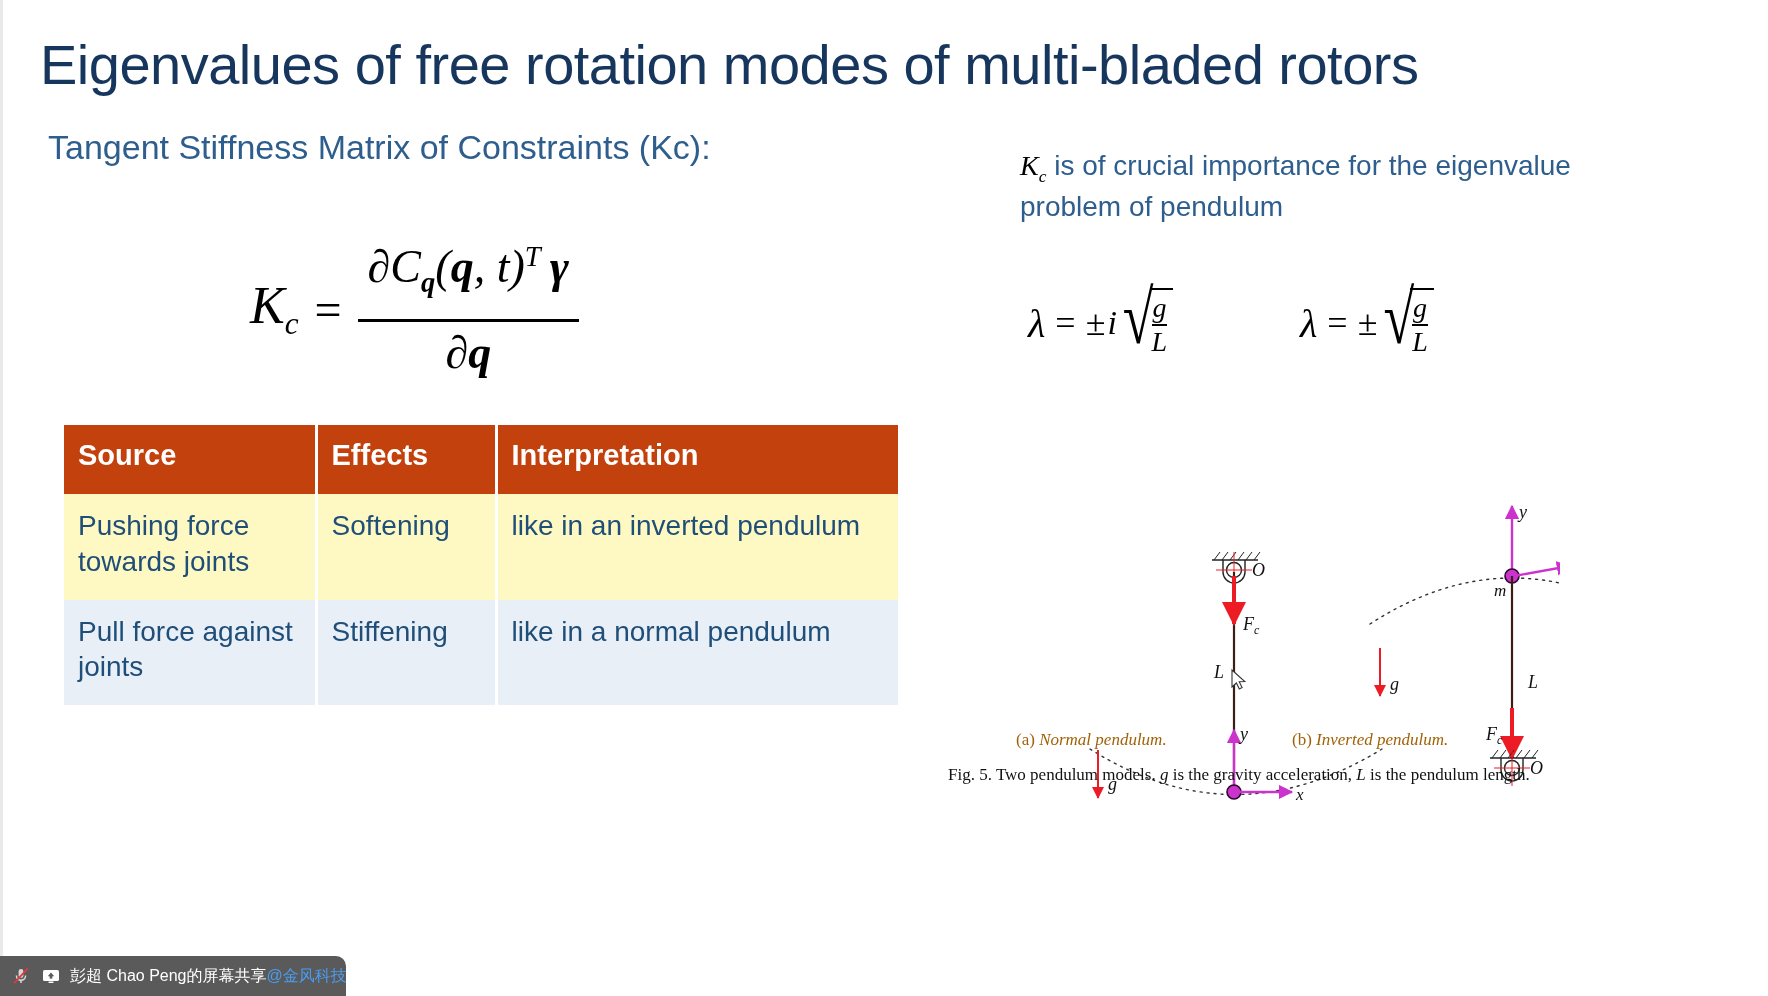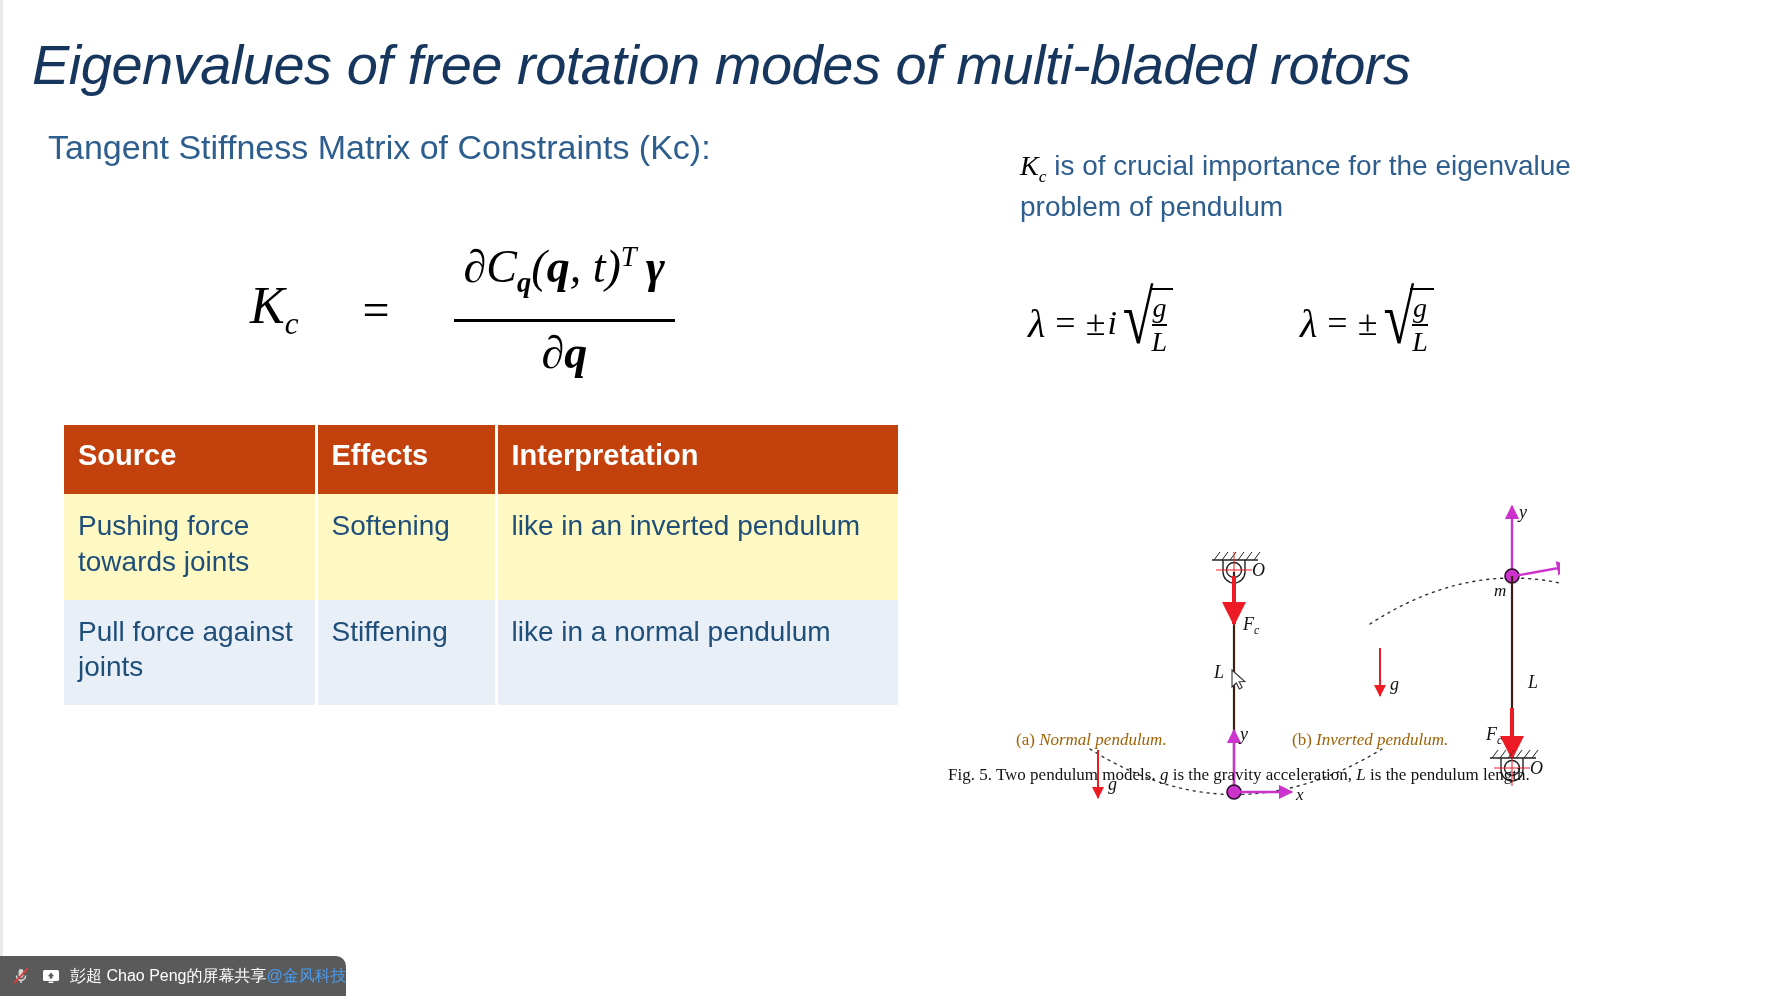--- a/index.html
+++ b/index.html
@@ -10,41 +10,40 @@
     font-family:"Liberation Sans", sans-serif;
     overflow:hidden;
     position:relative;
   }
   .slide{position:absolute;inset:0;background:#fff;}
 
   
   .left-edge{position:absolute;left:0;top:0;width:3px;height:996px;background:#e9e9e9;}
 
   .title{
-    position:absolute;left:32px;top:36px;width:1700px;
+    position:absolute;left:40px;top:36px;width:1700px;
     font-size:56px;line-height:1.05;
     color:#17365D;
     font-family:"Liberation Sans", sans-serif;
     letter-spacing:-0.5px;
     white-space:nowrap;
-    font-style:italic;
   }
 
   .subtitle{
     position:absolute;left:48px;top:128px;
     font-size:34px;color:#2E5E8E;
     letter-spacing:0px;
   }
 
   
   .formula-main{
     position:absolute;left:250px;top:240px;width:470px;
     color:#000;
     font-family:"Liberation Serif", serif;
-    display:flex;align-items:center;justify-content:flex-start;gap:48px;
+    display:flex;align-items:center;justify-content:flex-start;
   }
   .fm-lhs{font-size:52px;font-style:italic;white-space:nowrap;}
   .fm-lhs sub{font-size:0.6em;font-style:italic;}
   .fm-eq{font-size:48px;margin:0 16px;}
   .frac{display:inline-flex;flex-direction:column;align-items:center;}
   .frac .num{font-size:46px;font-style:italic;padding:0 10px 20px 10px;white-space:nowrap;}
   .frac .bar{height:3px;background:#000;width:100%;}
   .frac .den{font-size:46px;font-style:italic;padding:4px 10px 0 10px;white-space:nowrap;}
   .bi{font-weight:bold;font-style:italic;}
   .sup{font-size:0.62em;vertical-align:super;font-style:italic;}

